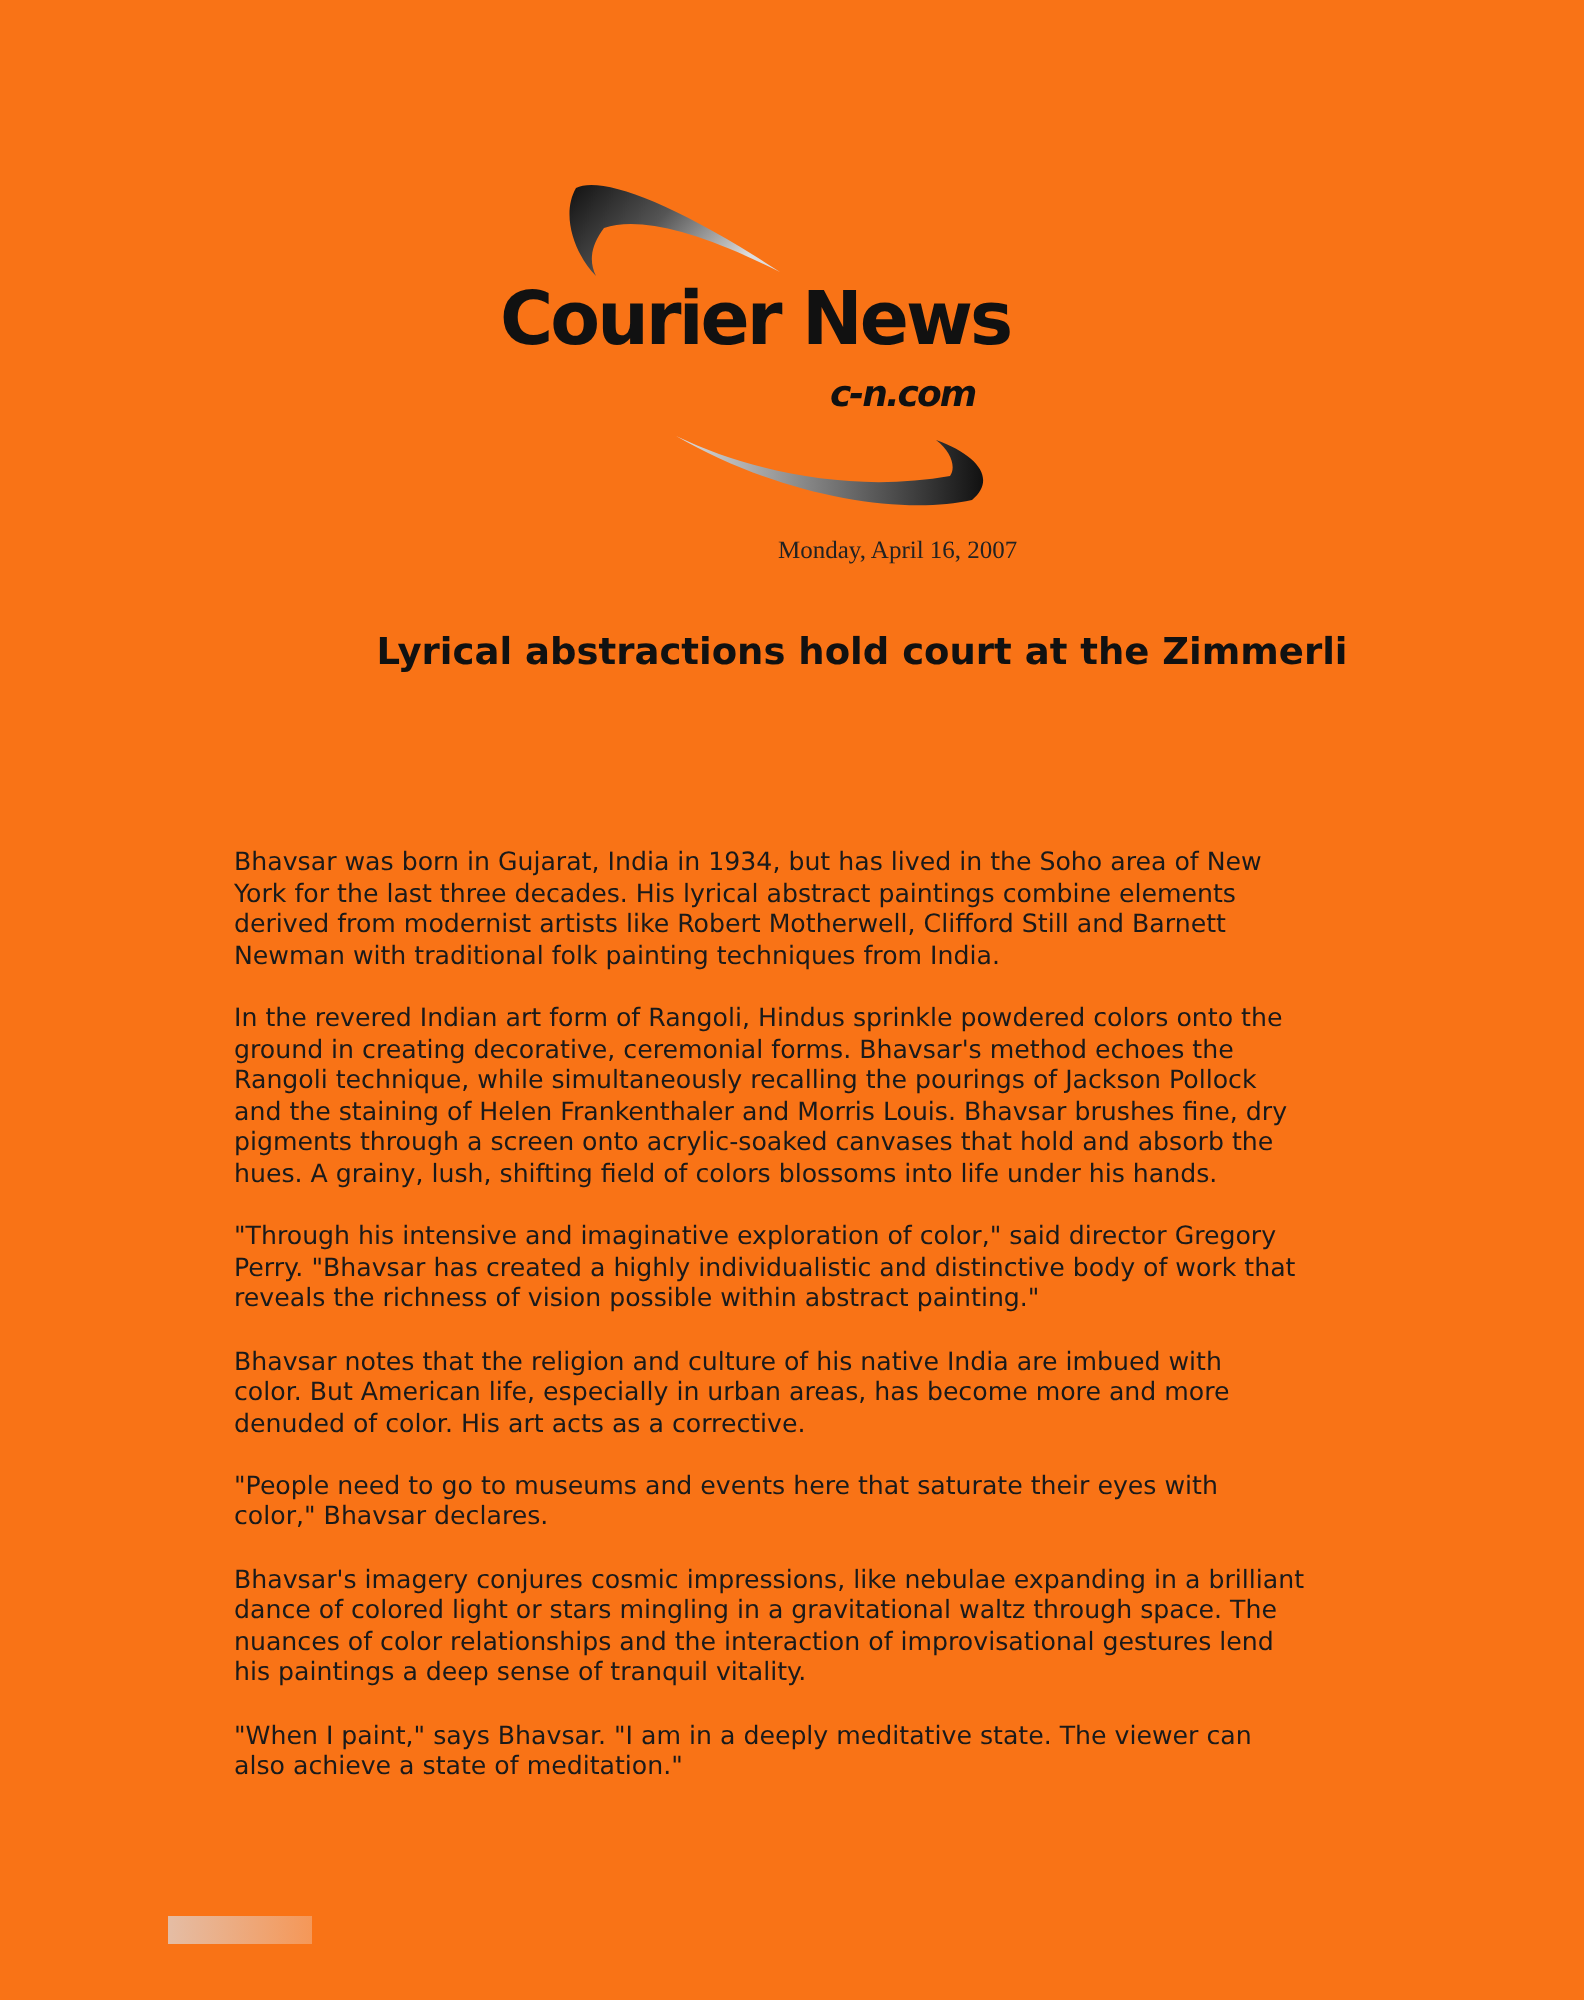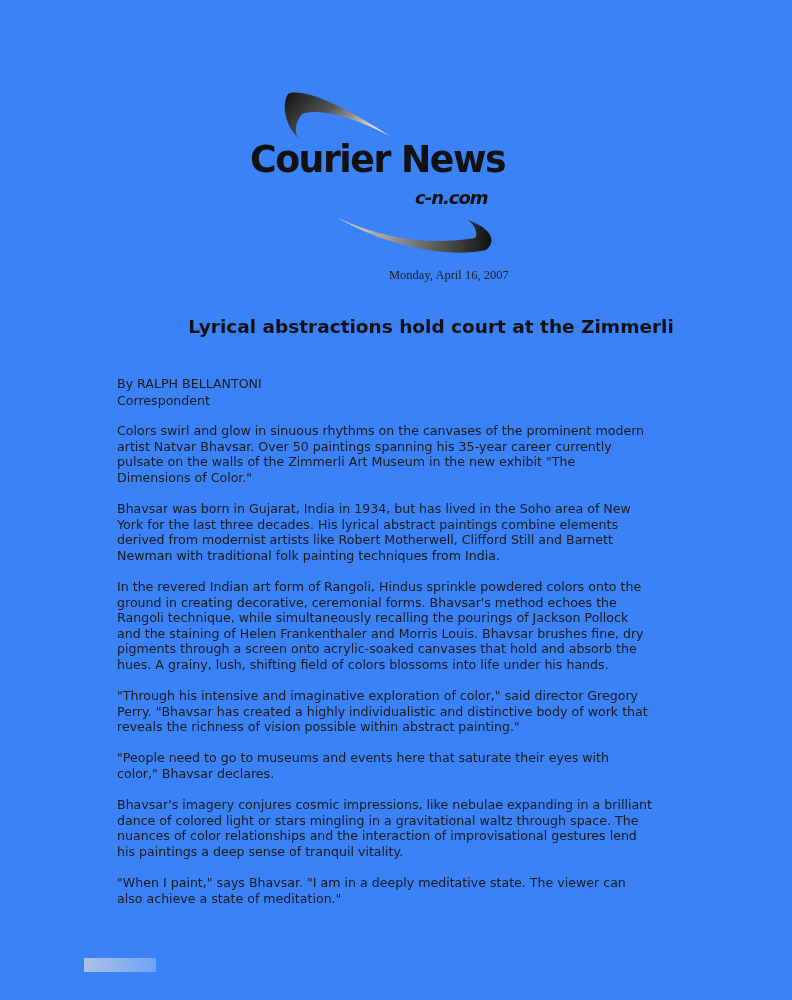--- a/index.html
+++ b/index.html
@@ -1,17 +1,17 @@
 <!DOCTYPE html>
 <html><head>
   <meta charset="utf-8">
   <style>
     html, body { margin: 0; padding: 0; background: #ffffff; }
     body { width: 792px; height: 1000px; position: relative; overflow: hidden; font-family: "DejaVu Sans", sans-serif; color: #1a1a1a; }
-    .page { position: absolute; left: 0; top: 0; width: 792px; height: 1000px; background: #3b82f6; }
+    .page { position: absolute; left: 0; top: 0; width: 792px; height: 1000px; background: #f97316; }
     .masthead { position: absolute; left: 240px; top: 88px; width: 290px; height: 175px; }
     .swoosh-svg { position: absolute; left: 0; top: 0; width: 290px; height: 175px; }
     .logo-main { position: absolute; left: 10px; top: 50px; font-family: "DejaVu Sans", sans-serif; font-weight: bold; font-size: 37px; letter-spacing: -1.5px; color: #111; white-space: nowrap; transform: scaleX(0.98); transform-origin: left; }
     .logo-sub { position: absolute; left: 175px; top: 99px; font-family: "DejaVu Sans", sans-serif; font-weight: bold; font-style: italic; font-size: 18px; letter-spacing: -1px; color: #111; white-space: nowrap; }
     .dateline { position: absolute; left: 372px; top: 268px; font-family: "Liberation Serif", serif; font-size: 12.5px; color: #222; white-space: nowrap; margin-left: 17px; }
     .headline { position: absolute; left: 0; width: 792px; top: 316px; text-align: center; font-family: "DejaVu Sans", sans-serif; font-weight: bold; font-size: 18.5px; color: #111; white-space: nowrap; padding-left: 35px; }
     .byline { position: absolute; left: 117px; top: 375px; font-size: 12.6px; line-height: 17px; color: #1a1a1a; }
     .body-text { position: absolute; left: 117px; top: 423px; width: 580px; font-size: 12.6px; line-height: 15.6px; color: #1a1a1a; }
     .body-text p { margin: 0 0 15.6px 0; white-space: pre-line; }
     .smudge { position: absolute; left: 84px; top: 958px; width: 72px; height: 14px; background: linear-gradient(90deg, rgba(220,220,225,0.7), rgba(235,235,240,0.3)); }
@@ -39,43 +39,38 @@
       <path d="M 98 130 C 140 150, 190 158, 235 150 C 238 146, 236 138, 228 132 C 250 140, 258 152, 246 162 C 210 170, 150 160, 98 130 Z" fill="url(#g2)"></path>
     </svg>
     <div class="logo-main">Courier News</div>
     <div class="logo-sub">c-n.com</div>
   </div>
 
   <div class="dateline">Monday, April 16, 2007</div>
 
   <div class="headline">Lyrical abstractions hold court at the Zimmerli</div>
 
-  <div class="byline">
-    <div>By RALPH BELLANTONI</div>
-    <div>Correspondent</div>
-  </div>
 
   <div class="body-text">
-    <p>Colors swirl and glow in sinuous rhythms on the canvases of the prominent modern
-artist Natvar Bhavsar. Over 50 paintings spanning his 35-year career currently
-pulsate on the walls of the Zimmerli Art Museum in the new exhibit "The
-Dimensions of Color."</p>
     <p>Bhavsar was born in Gujarat, India in 1934, but has lived in the Soho area of New
 York for the last three decades. His lyrical abstract paintings combine elements
 derived from modernist artists like Robert Motherwell, Clifford Still and Barnett
 Newman with traditional folk painting techniques from India.</p>
     <p>In the revered Indian art form of Rangoli, Hindus sprinkle powdered colors onto the
 ground in creating decorative, ceremonial forms. Bhavsar's method echoes the
 Rangoli technique, while simultaneously recalling the pourings of Jackson Pollock
 and the staining of Helen Frankenthaler and Morris Louis. Bhavsar brushes fine, dry
 pigments through a screen onto acrylic-soaked canvases that hold and absorb the
 hues. A grainy, lush, shifting field of colors blossoms into life under his hands.</p>
     <p>"Through his intensive and imaginative exploration of color," said director Gregory
 Perry. "Bhavsar has created a highly individualistic and distinctive body of work that
 reveals the richness of vision possible within abstract painting."</p>
+    <p>Bhavsar notes that the religion and culture of his native India are imbued with
+color. But American life, especially in urban areas, has become more and more
+denuded of color. His art acts as a corrective.</p>
     <p>"People need to go to museums and events here that saturate their eyes with
 color," Bhavsar declares.</p>
     <p>Bhavsar's imagery conjures cosmic impressions, like nebulae expanding in a brilliant
 dance of colored light or stars mingling in a gravitational waltz through space. The
 nuances of color relationships and the interaction of improvisational gestures lend
 his paintings a deep sense of tranquil vitality.</p>
     <p>"When I paint," says Bhavsar. "I am in a deeply meditative state. The viewer can
 also achieve a state of meditation."</p>
   </div>
 

